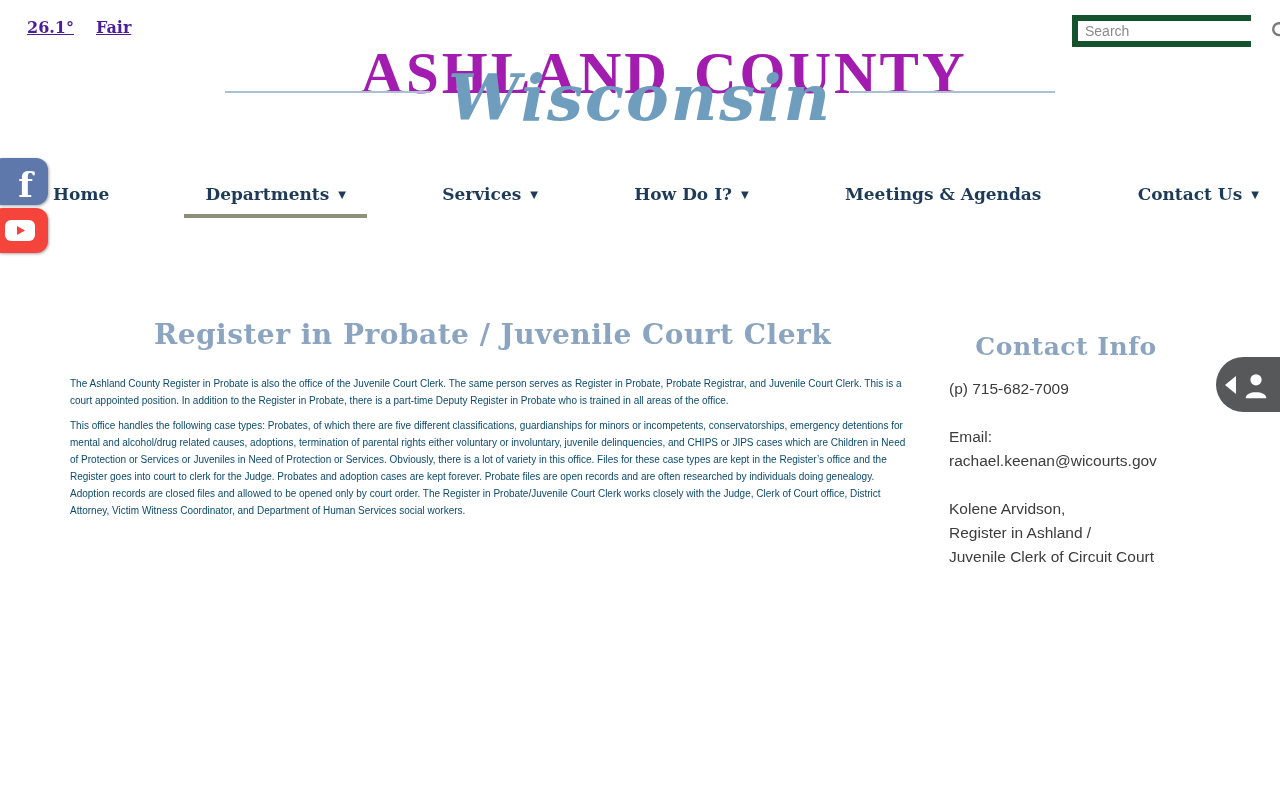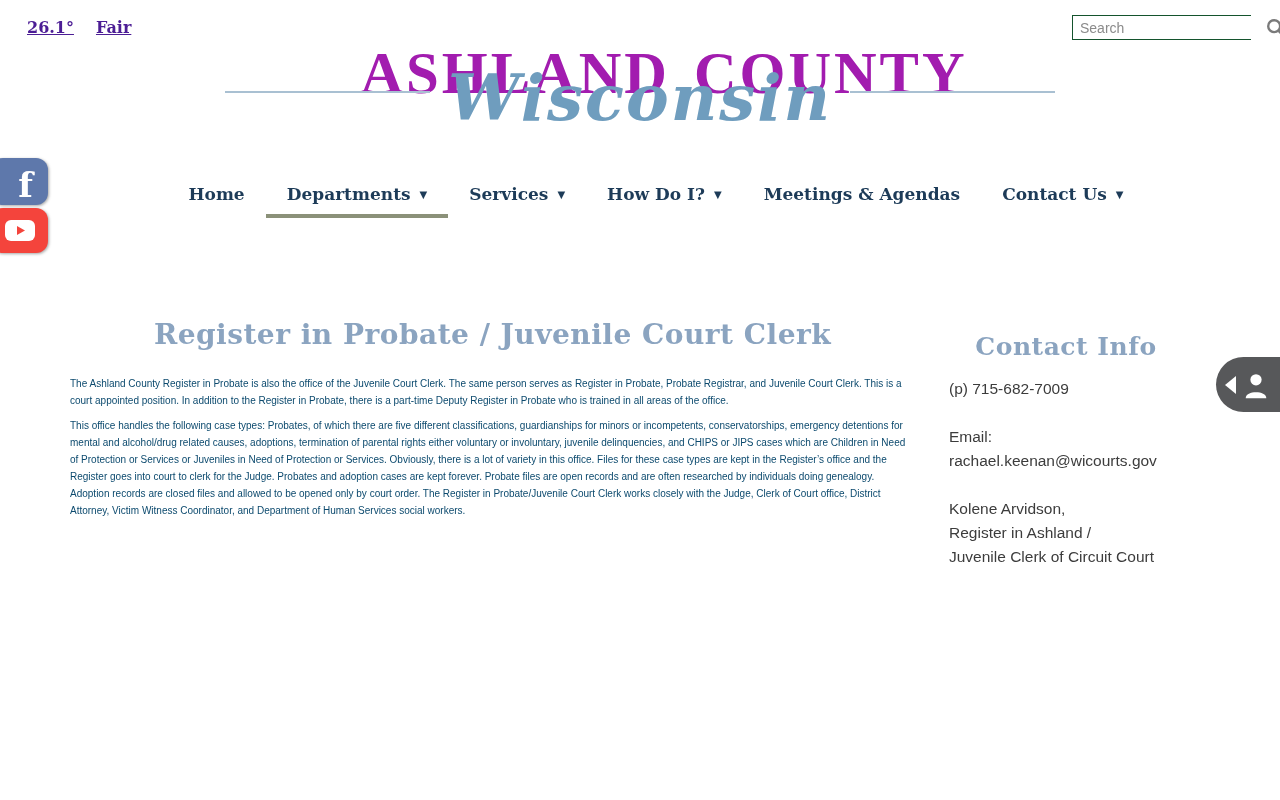--- a/index.html
+++ b/index.html
@@ -5,40 +5,40 @@
   * { margin: 0; padding: 0; box-sizing: border-box; }
   html, body { width: 1280px; height: 800px; overflow: hidden; background: #ffffff; }
   body { font-family: "Liberation Sans", sans-serif; position: relative; }
 
   
   .header { position: relative; height: 160px; }
 
   .weather { position: absolute; top: 18px; left: 27px; font-family: "DejaVu Serif", serif; font-size: 16px; color: #111; }
   .weather a { color: #4c1d95; text-decoration: underline; font-weight: 600; margin-right: 22px; cursor: pointer; }
 
-  .search-wrap { position: absolute; top: 15px; right: 29px; width: 179px; height: 25px; border: 1px solid #14532d; background: #fff; display: flex; align-items: center; }
+  .search-wrap { position: absolute; top: 15px; right: 29px; width: 179px; height: 32px; border: 6px solid #14532d; background: #fff; display: flex; align-items: center; }
   .search-wrap input { border: 0; outline: none; flex: 1; height: 100%; padding: 0 4px 0 7px; font-size: 14px; color: #444; font-family: "Liberation Sans", sans-serif; }
   .search-wrap input::placeholder { color: #8b8b8b; }
   .search-btn { width: 26px; height: 23px; background: none; border: 0; cursor: pointer; display: flex; align-items: center; justify-content: center; }
 
   .logo { position: absolute; top: 34px; left: 0; width: 100%; text-align: center; }
   .logo-title { font-family: Liberation Serif, serif; font-variant: small-caps; text-transform: lowercase; font-weight: 700; font-size: 84px; line-height: 62px; letter-spacing: 3px; color: #a21caf; white-space: nowrap; margin-left: 48px; }
   .logo-sub { position: relative; margin-top: -26px; display: flex; align-items: center; justify-content: center; gap: 18px; }
   .logo-script { font-family: "DejaVu Serif", serif; font-style: italic; font-weight: 600; font-size: 64px; line-height: 56px; color: #6f9dbe; letter-spacing: 2px; }
   .logo-line { width: 205px; height: 2px; background: #a9c0d2; margin-top: -12px; }
 
   
   .social { position: absolute; left: -9px; top: 158px; z-index: 5; }
   .social-tile { width: 57px; border-radius: 12px; margin-bottom: 3px; display: flex; align-items: center; justify-content: flex-end; box-shadow: 1px 1px 3px rgba(0,0,0,.35); cursor: pointer; }
   .fb { height: 47px; background: #5e78ab; padding-right: 15px; }
   .fb-glyph { color: #fff; font-size: 34px; font-weight: 700; font-family: "DejaVu Serif", serif; line-height: 40px; transform: translateY(3px); }
   .yt { height: 45px; background: #f4443c; justify-content: center; }
 
   
-  .nav { position: absolute; top: 178px; left: 0; width: 100%; display: flex; justify-content: center; padding-left: 32px; }
+  .nav { position: absolute; top: 178px; left: 0; width: 100%; display: flex; justify-content: space-between; padding-left: 32px; }
   .nav-item { position: relative; font-family: "DejaVu Serif", serif; font-weight: 700; font-size: 17px; color: #1d3b58; padding: 6px 21px 14px 21px; cursor: pointer; white-space: nowrap; }
   .nav-caret { font-size: 10px; margin-left: 9px; position: relative; top: -2px; }
   .nav-item.active::after { content: ""; position: absolute; left: 0; right: 0; bottom: 0; height: 4px; background: #8b9179; }
 
   
   .main { position: absolute; top: 318px; left: 0; width: 1280px; display: flex; }
   .content { width: 845px; margin-left: 70px; }
   .page-title { font-family: "DejaVu Serif", serif; font-weight: 700; font-size: 28px; color: #8ba4c0; text-align: center; margin-bottom: 24px; letter-spacing: .5px; }
   .content p { font-size: 10px; line-height: 17px; color: #0c4a6e; margin-bottom: 8px; }
 

